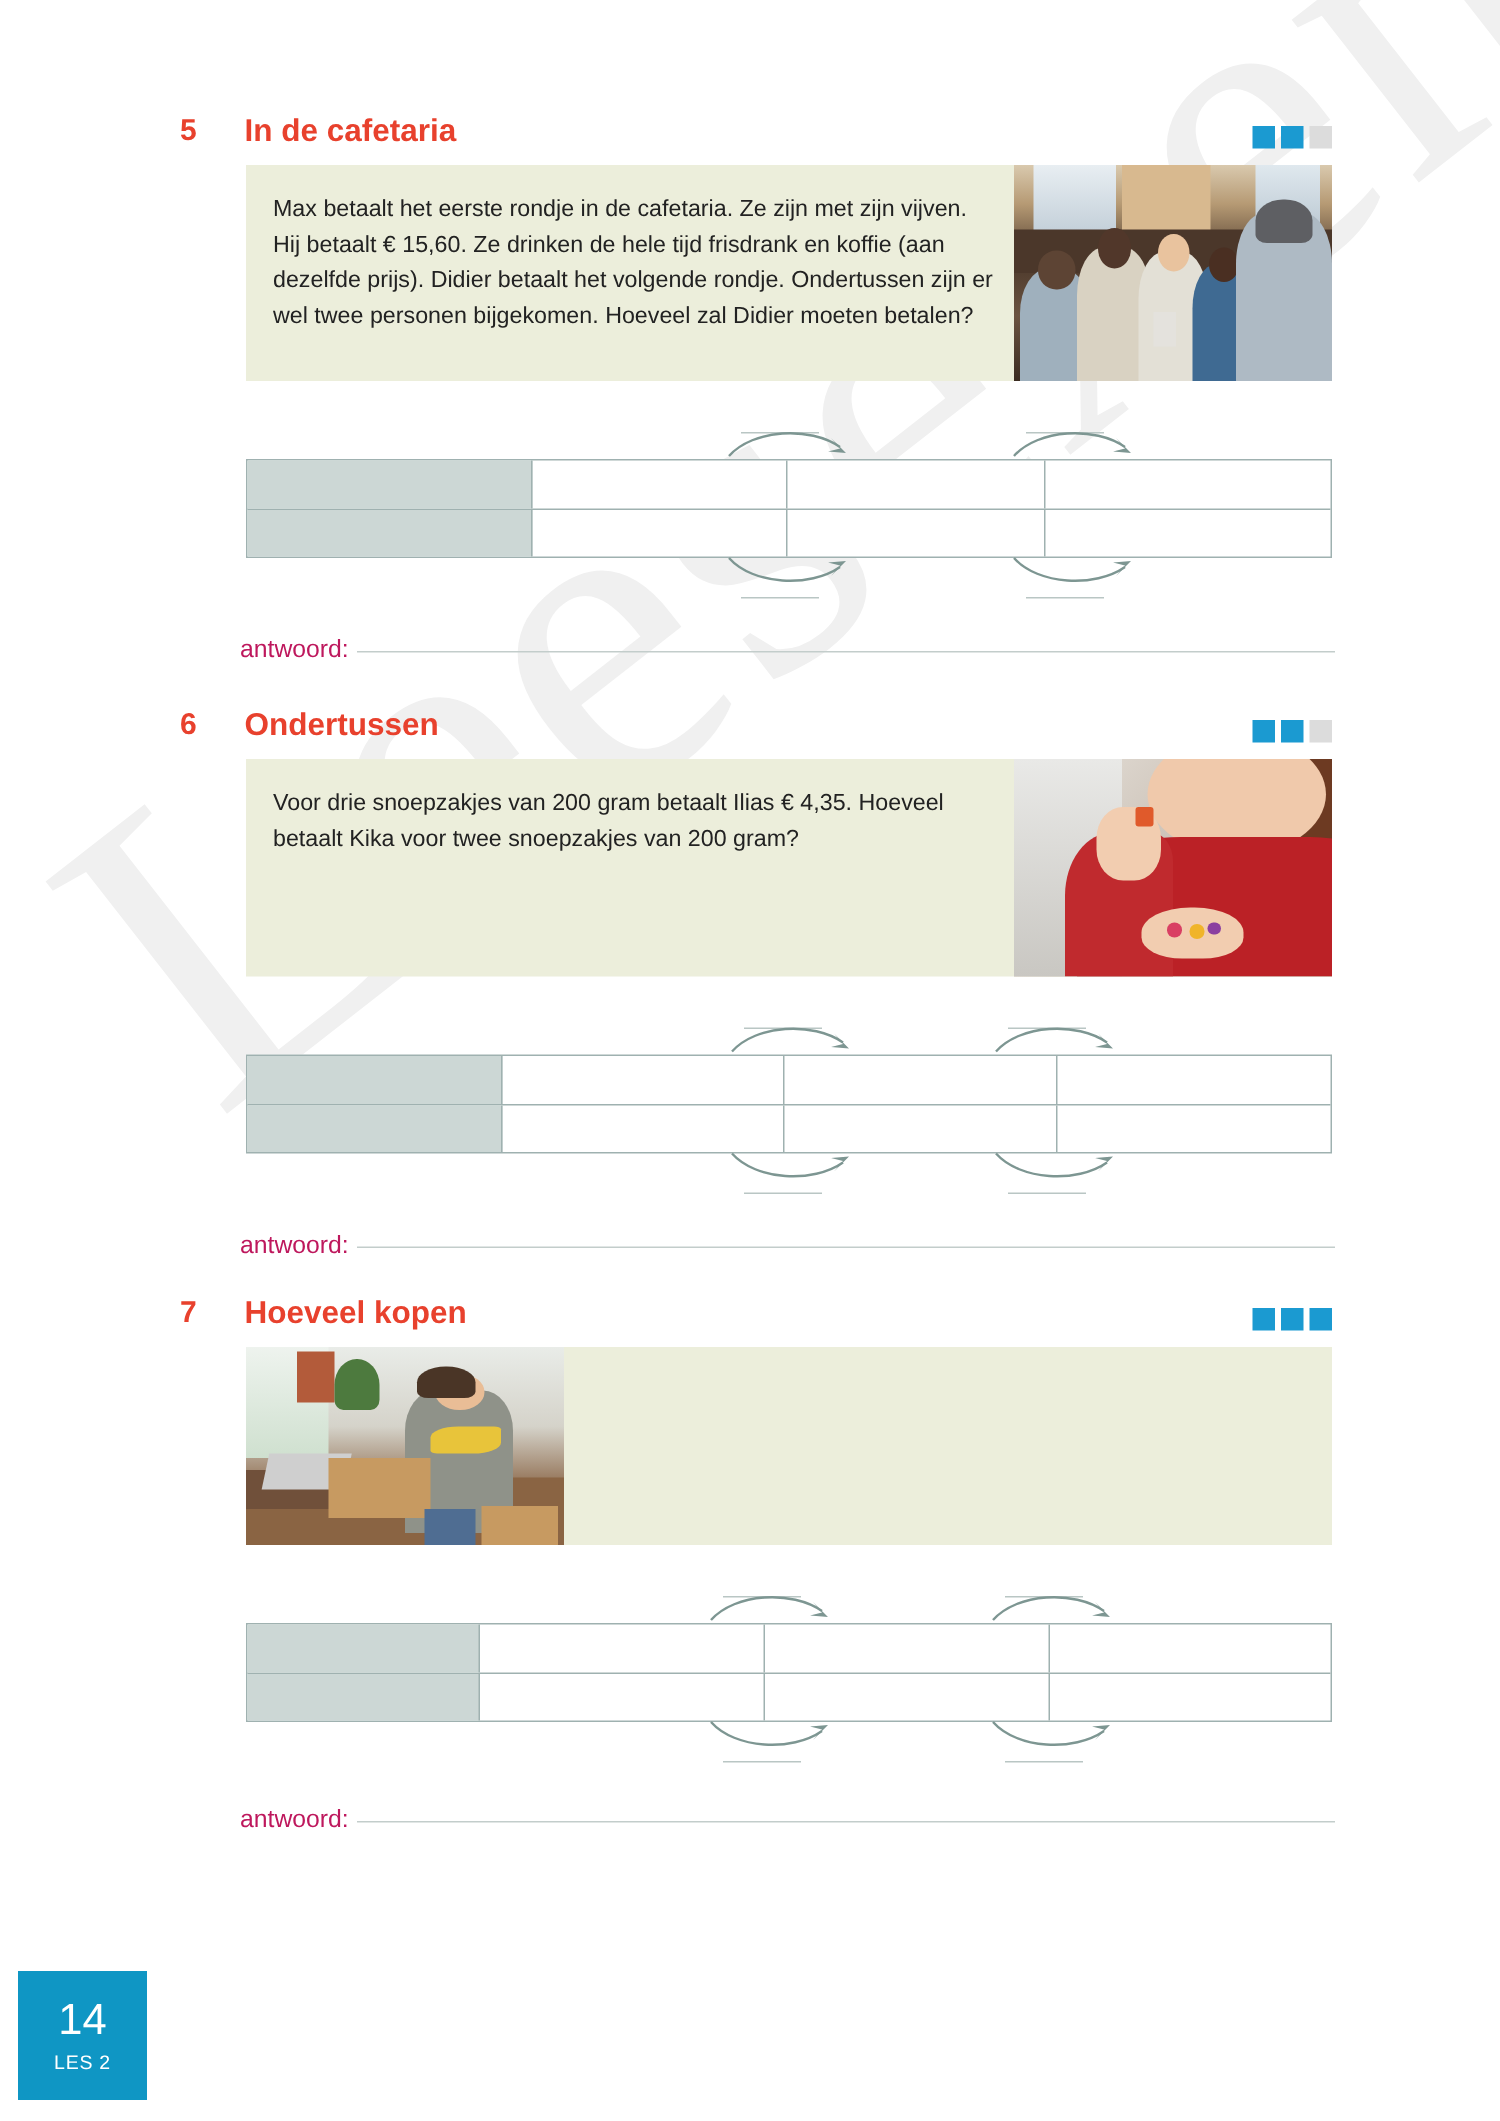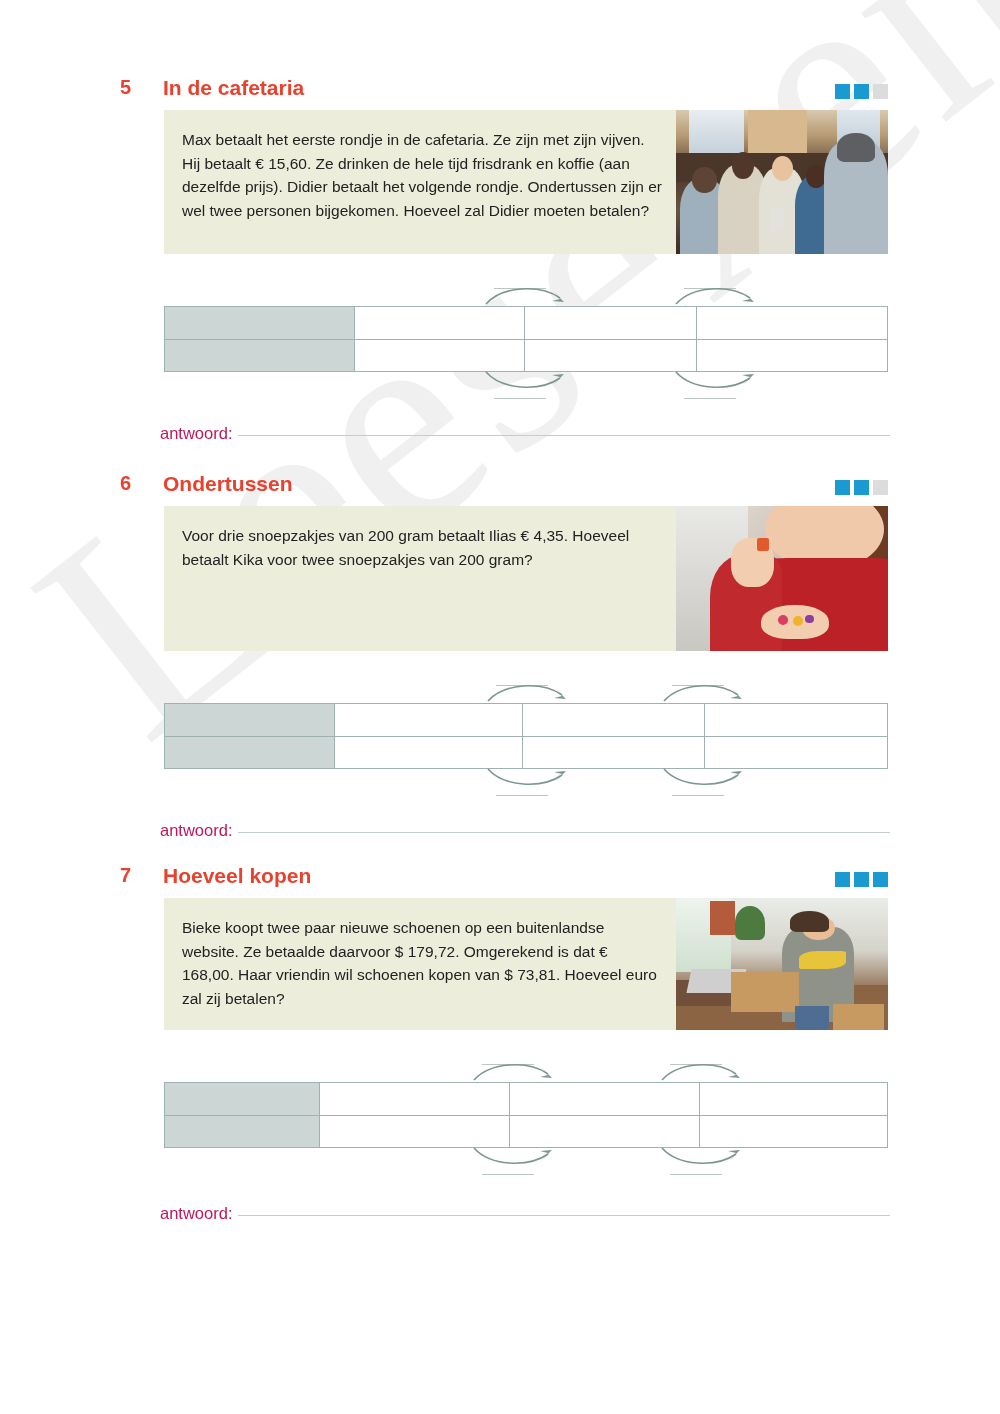--- a/index.html
+++ b/index.html
@@ -448,21 +448,20 @@
         <div class="ex-num">7</div>
         <div class="ex-title">Hoeveel kopen</div>
         <div class="level">
           <i></i>
           <i></i>
           <i></i>
         </div>
       </div>
 
       <div class="statement" style="height:132px;">
-        <div class="txt">Bieke koopt twee paar nieuwe schoenen op een buitenlandse website. Ze betaalde daarvoor $ 179,72. Omgerekend is dat € 168,00. Haar vriendin wil schoenen kopen van $ 73,81. Hoeveel euro zal zij betalen?</div>
         <div class="photo ph-box">
           <span class="window"></span>
             <span class="frame"></span>
             <span class="plant"></span>
           <span class="floor"></span>
             <span class="desk"></span>
             <span class="laptop"></span>
           <span class="person">
               <b></b>
             </span>
@@ -522,14 +521,18 @@
       </div>
 
       <div class="antwoord" style="margin-top:22px;">
         <span class="lbl">antwoord:</span>
         <span class="rule"></span>
       </div>
     </div>
 
   </div>
 
+  <div class="pagebadge">
+    <div class="num">14</div>
+    <div class="les">LES 2</div>
+  </div>
 
 </div>
 
 </body></html>

